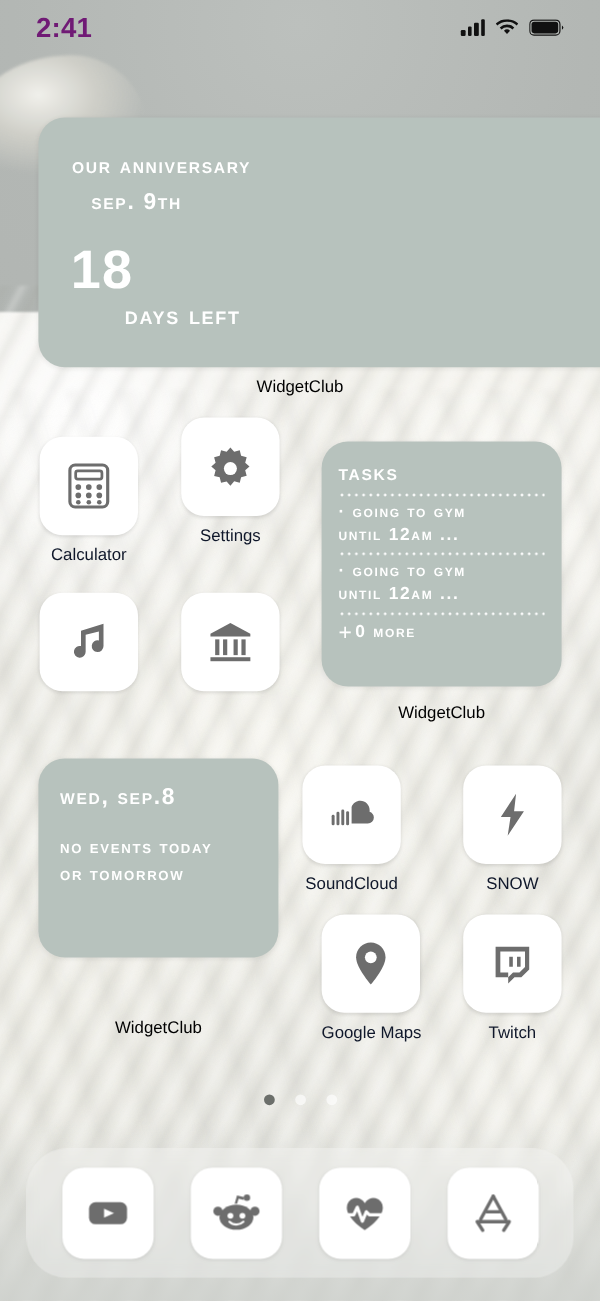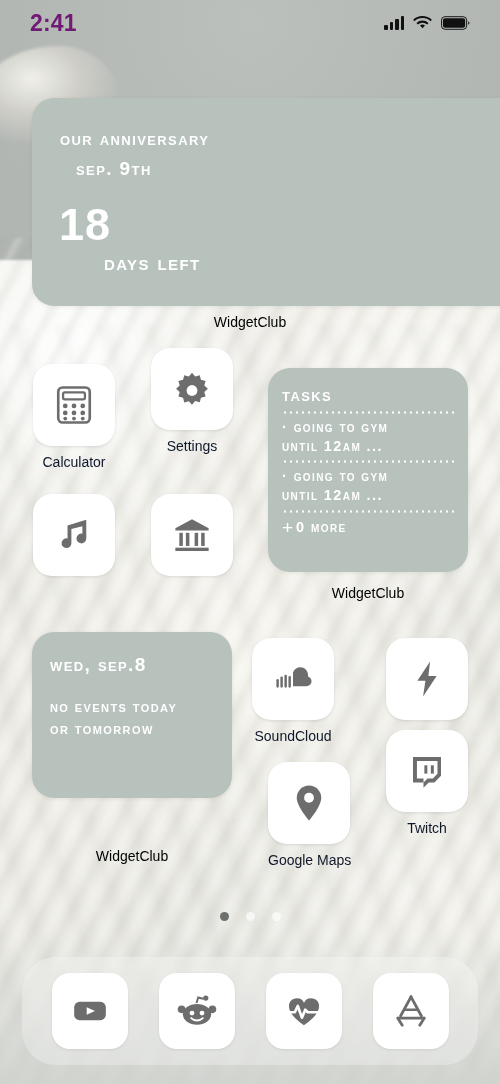--- a/index.html
+++ b/index.html
@@ -347,21 +347,21 @@
 
   <div class="app" style="left:386px; top:638px;">
     <div class="tile">
       <svg viewBox="0 0 48 48">
         <path d="M27.5 4 13 26h9.2L19.5 44 35 20.5h-9.4L27.5 4z"></path>
       </svg>
     </div>
     <div class="name">SNOW</div>
   </div>
 
-  <div class="app" style="left:386px; top:730px;">
+  <div class="app" style="left:386px; top:762px;">
     <div class="tile">
       <svg viewBox="0 0 48 48">
         <path d="M8 8h32v21.5l-7.5 7.5H26l-6 6v-6H8V8zm4.5 4.5v20H20v4.6l4.6-4.6h6.1l5.3-5.3V12.5H12.5z"></path>
         <rect x="21" y="17.5" width="3.4" height="9.5"></rect>
         <rect x="28.4" y="17.5" width="3.4" height="9.5"></rect>
       </svg>
     </div>
     <div class="name">Twitch</div>
   </div>
 

